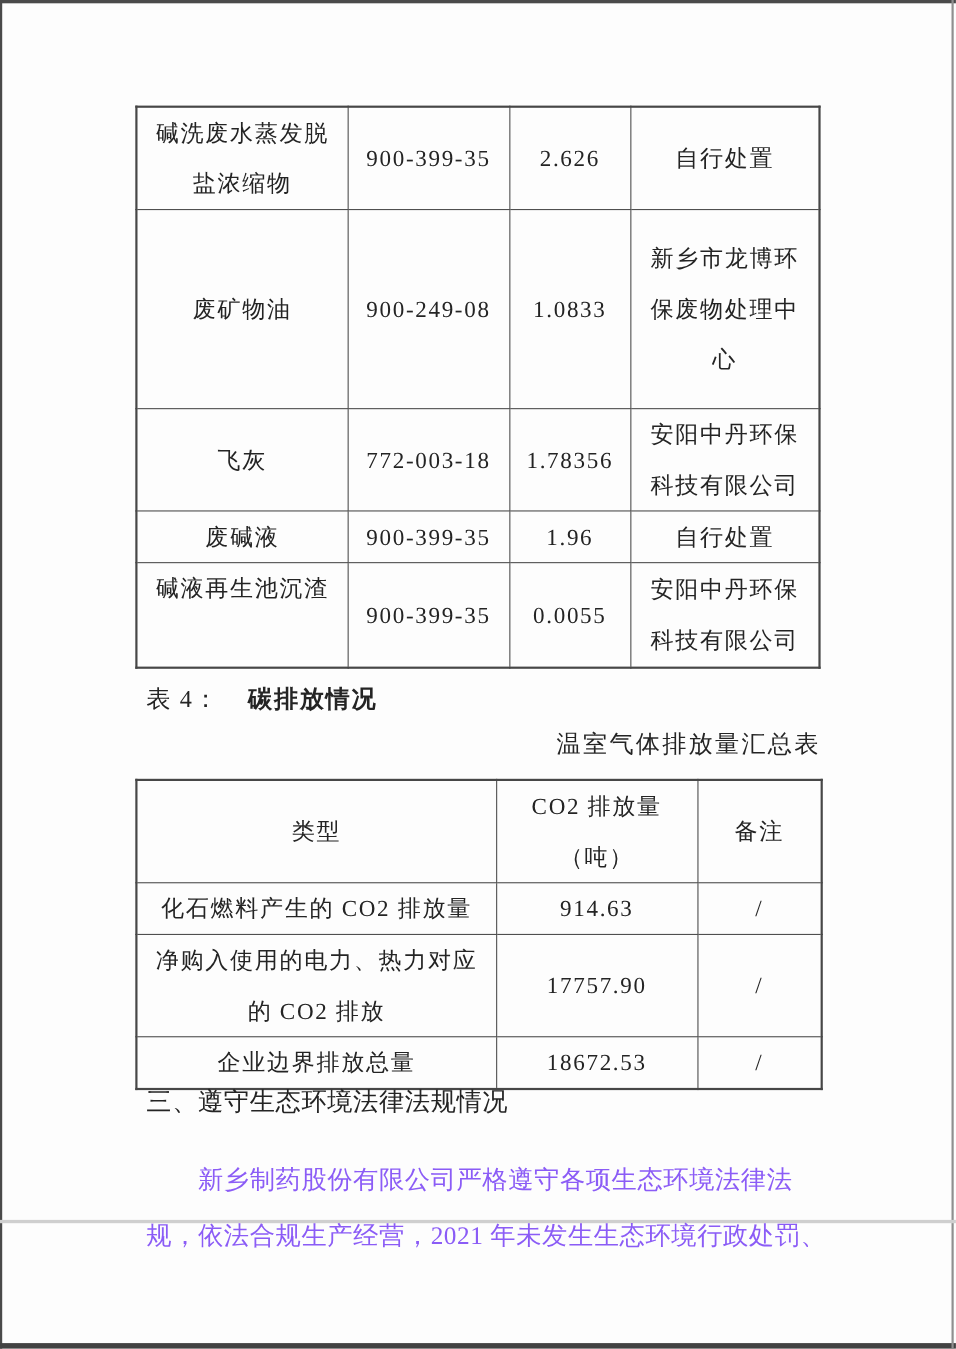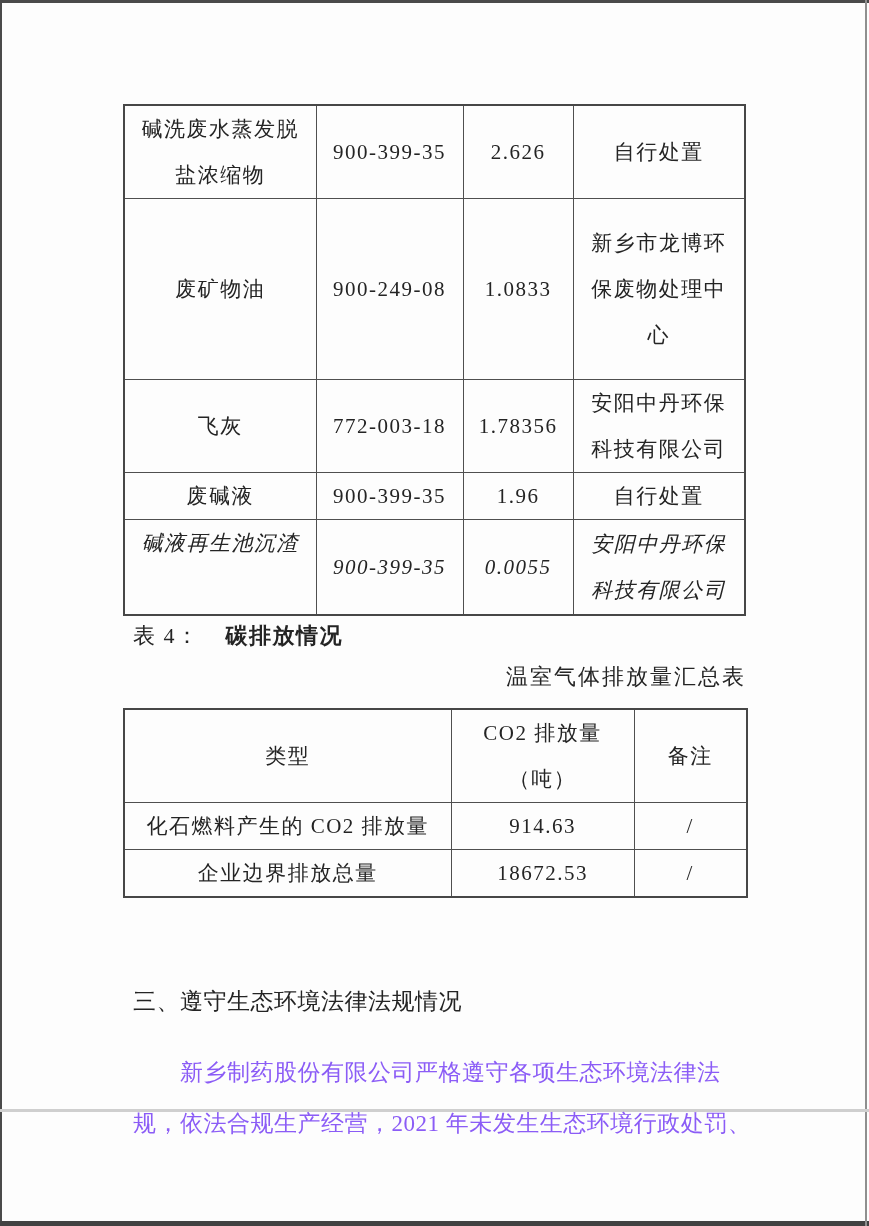--- a/index.html
+++ b/index.html
@@ -28,26 +28,26 @@
     border: 1.6px solid #4f4f4f;
     text-align: center;
     vertical-align: middle;
     font-size: 21px;
     line-height: 46px;
     letter-spacing: 1.5px;
     white-space: pre-line;
     padding: 0;
     color: #242424;
   }
-  #waste-table { left: 123px; top: 104px; width: 621px; }
+  #waste-table { left: 123px; top: 96px; width: 621px; }
   #waste-table .r1 { height: 92px; }
   #waste-table .r2 { height: 181px; }
   #waste-table .r3 { height: 91px; }
   #waste-table .r4 { height: 45px; }
-  #waste-table .r5 { height: 95px; font-style: italic; }
+  #waste-table .r5 { height: 95px; }
   #waste-table td.top-align { vertical-align: top; }
 
   #co2-table { left: 123px; top: 708px; width: 623px; }
   #co2-table .hr  { height: 43px; }
   #co2-table .r1  { height: 45px; }
   #co2-table .r2  { height: 93px; }
   #co2-table .r3  { height: 40px; margin-top: 8px; }
   #co2-table td { line-height: 46px; }
 
   .caption {
@@ -142,20 +142,26 @@
       <tr class="hr">
     <td>类型</td>
     <td>CO2 排放量（吨）</td>
     <td>备注</td>
   </tr>
   <tr class="r1">
     <td>化石燃料产生的 CO2 排放量</td>
     <td>914.63</td>
     <td>/</td>
   </tr>
+  <tr class="r2">
+    <td>净购入使用的电力、热力对应
+的 CO2 排放</td>
+    <td>17757.90</td>
+    <td>/</td>
+  </tr>
   <tr class="r3">
     <td>企业边界排放总量</td>
     <td>18672.53</td>
     <td>/</td>
   </tr>
 </tbody>
   </table>
 
 <div class="section-heading">三、遵守生态环境法律法规情况</div>
 

